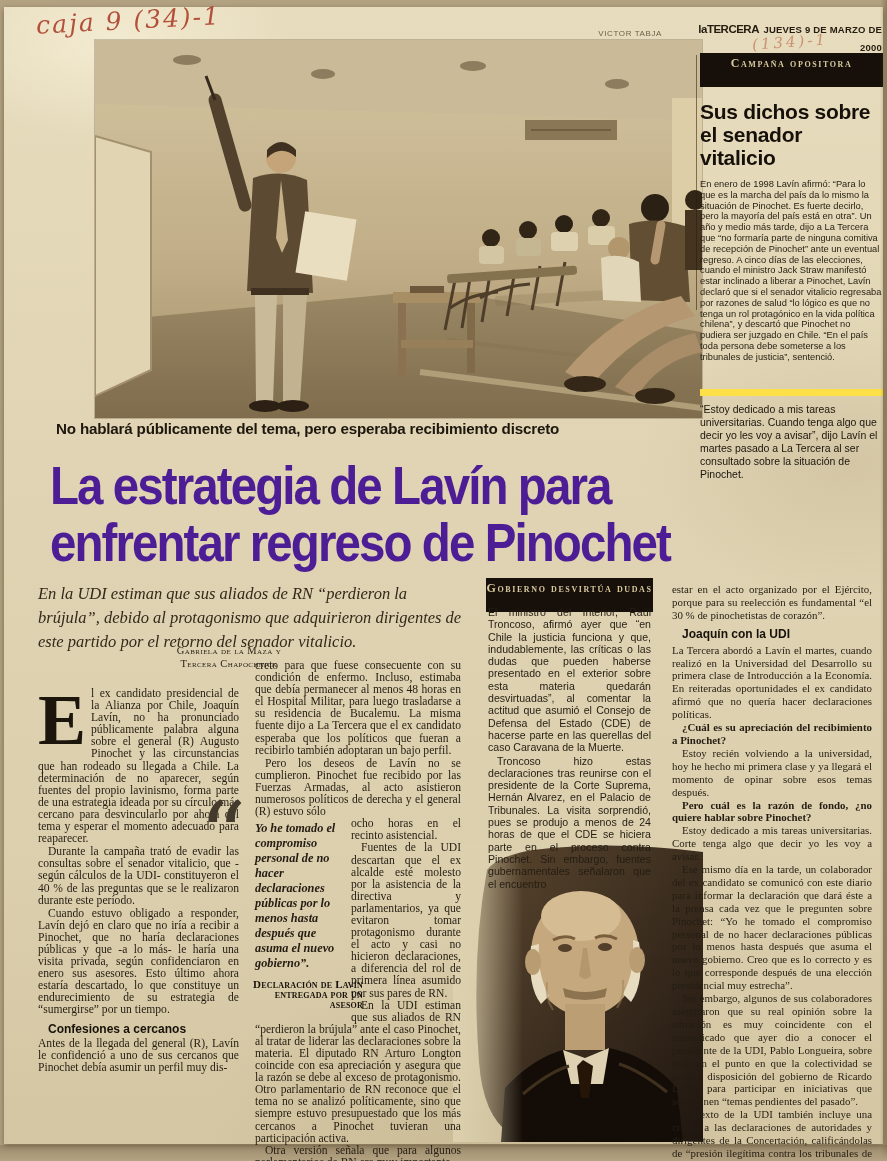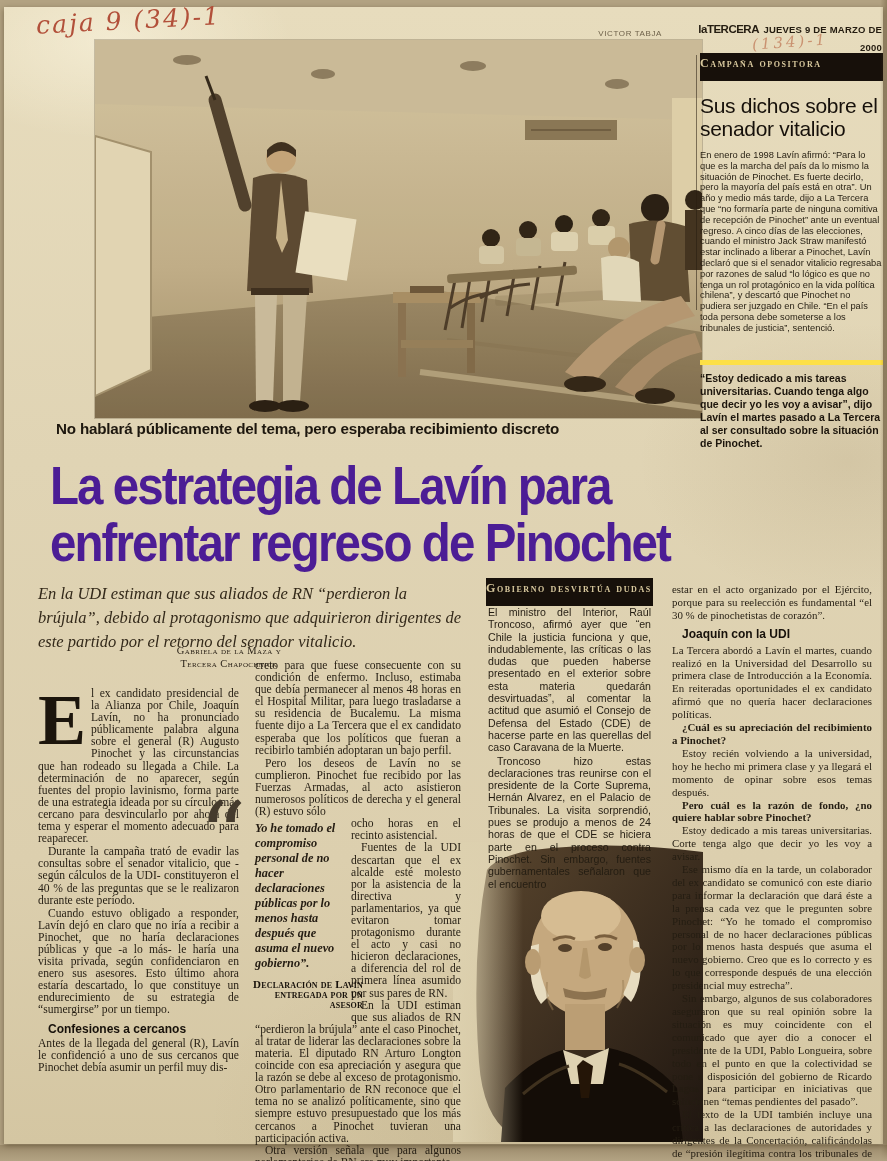--- a/index.html
+++ b/index.html
@@ -27,28 +27,28 @@
   .masthead .date{font-weight:700;font-size:9.5px;letter-spacing:.2px;}
 
   .photo-credit{position:absolute;left:95px;top:29px;width:567px;text-align:right;
       font-family:"Liberation Sans",sans-serif;font-size:8px;color:#6e614a;letter-spacing:.6px;}
   .classroom{position:absolute;left:95px;top:40px;width:607px;height:378px;overflow:hidden;
       box-shadow:0 0 0 1px rgba(70,55,30,.25);}
 
   .sidebar{position:absolute;left:700px;top:53px;width:183px;}
   .sb-rule{position:absolute;left:-4px;top:2px;width:1px;height:255px;background:rgba(40,30,16,.55);}
   .black-bar{background:#17100a;color:#d9c99e;font-family:"Liberation Serif",serif;
-      font-variant:small-caps;font-weight:700;text-align:left;letter-spacing:1.6px;
-      font-size:12px;line-height:20px;height:28px;}
-  .sb-title{margin-top:13px;font-family:"Liberation Sans",sans-serif;font-weight:400;
+      font-variant:small-caps;font-weight:700;text-align:center;letter-spacing:1.6px;
+      font-size:12px;line-height:20px;height:34px;}
+  .sb-title{margin-top:13px;font-family:"Liberation Sans",sans-serif;font-weight:700;
       font-size:21px;line-height:23px;color:#16100a;letter-spacing:-.3px;}
   .sb-body{margin-top:10px;font-family:"Liberation Sans",sans-serif;font-size:9.3px;
       line-height:10.8px;color:#2a2316;}
-  .sb-caption{margin-top:26px;border-top:5px solid #fde047;padding-top:7px;
-      font-family:"Liberation Sans",sans-serif;font-weight:700;font-size:10.5px;
+  .sb-caption{margin-top:26px;border-top:7px solid #fde047;padding-top:7px;
+      font-family:"Liberation Sans",sans-serif;font-weight:400;font-size:10.5px;
       line-height:13px;color:#1c150c;}
 
   .kicker{position:absolute;left:56px;top:420px;font-family:"Liberation Sans",sans-serif;
       font-weight:700;font-size:15.5px;color:#1d170e;white-space:nowrap;
       transform:scaleX(.98);transform-origin:left;letter-spacing:-.2px;}
   .headline{position:absolute;left:50px;top:457px;color:#4c1d95;}
   .headline .hl{display:inline-block;white-space:nowrap;font-family:"Liberation Sans",sans-serif;
       font-weight:700;font-size:54px;line-height:57px;letter-spacing:-2.2px;
       transform:scaleX(.88);transform-origin:left;}
   .deck{position:absolute;left:38px;top:582px;width:432px;font-style:italic;

